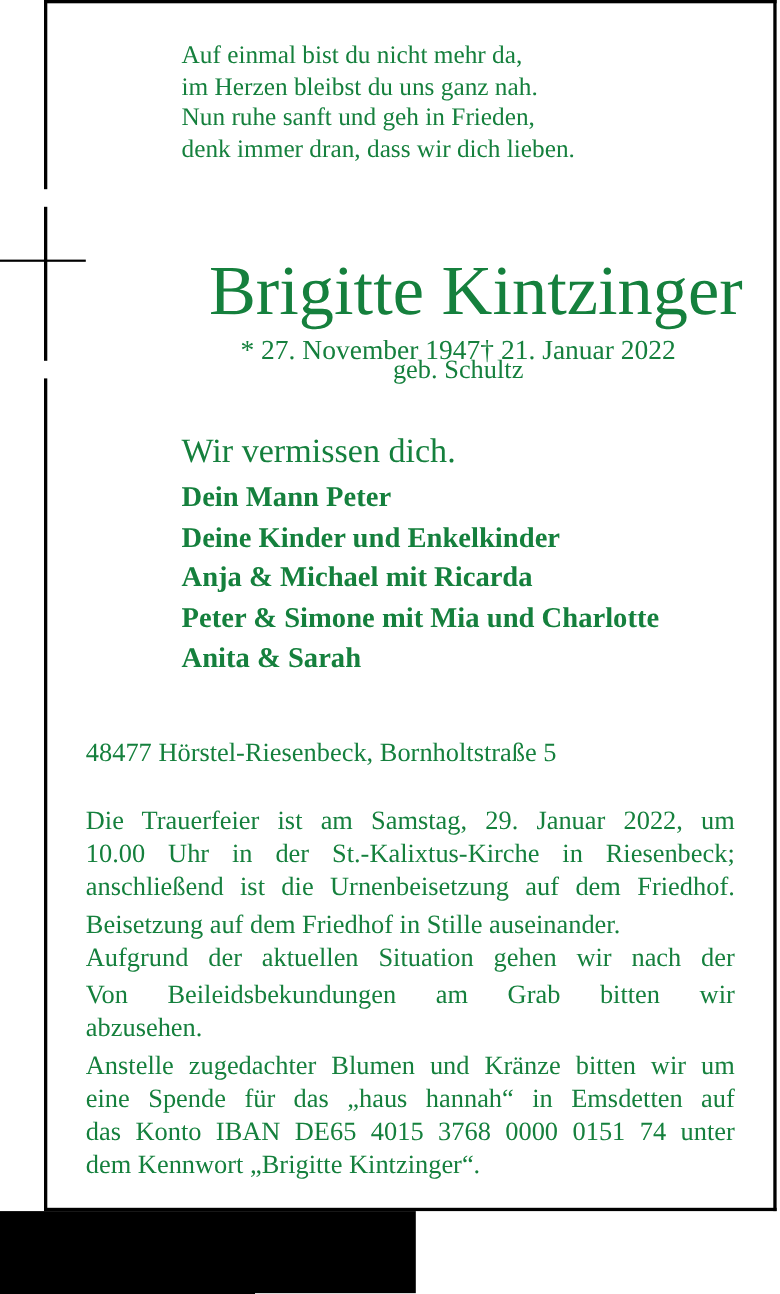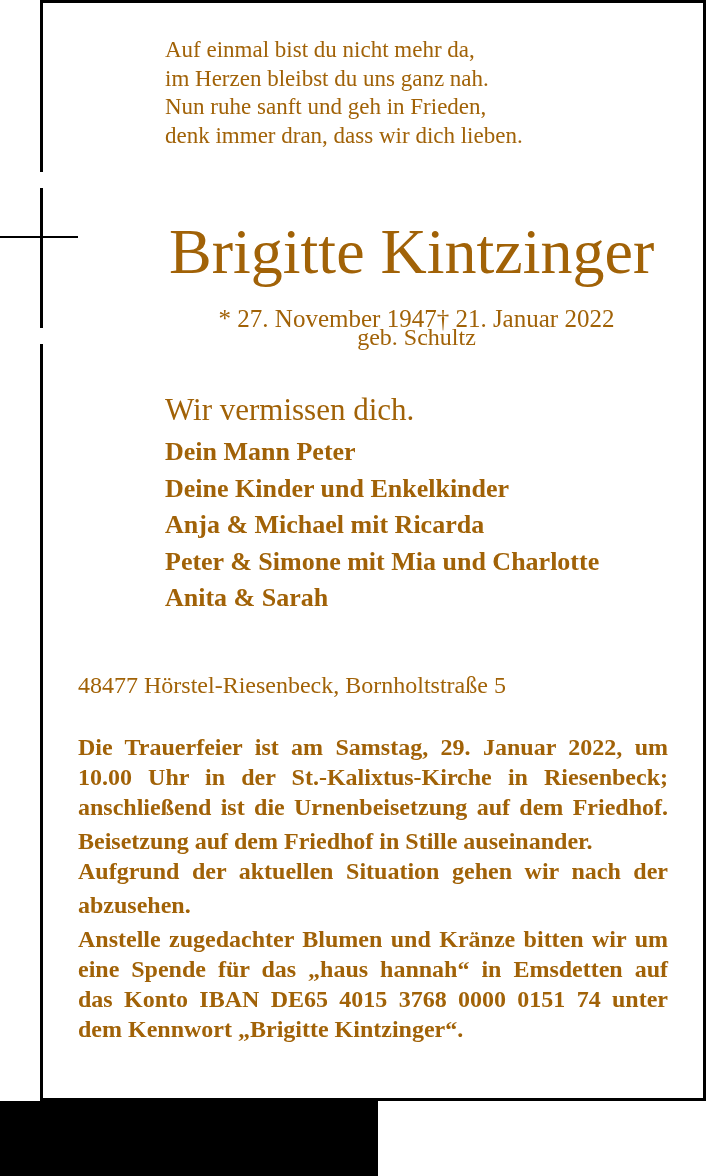--- a/index.html
+++ b/index.html
@@ -7,21 +7,21 @@
     padding: 0;
     background: #ffffff;
   }
   .stage {
     position: relative;
     width: 709px;
     height: 1176px;
     background: #ffffff;
     overflow: hidden;
     font-family: "Liberation Serif", "DejaVu Serif", serif;
-    color: #a16207;
+    color: #15803d;
   }
   
   .box {
     position: absolute;
     left: 40px;
     top: 0;
     width: 666px;
     height: 1101px;
     box-sizing: border-box;
     border-top: 3px solid #000;
@@ -52,25 +52,25 @@
     width: 503px;
     font-size: 23px;
     line-height: 28.5px;
     white-space: nowrap;
   }
   .name {
     position: absolute;
     left: 165px;
     top: 216px;
     width: 503px;
-    margin: 4px;
+    margin: 16px;
     font-size: 64px;
     font-weight: normal;
     line-height: 1;
-    text-align: left;
+    text-align: center;
     white-space: nowrap;
   }
   .maiden {
     position: absolute;
     left: 165px;
     top: 278px;
     width: 503px;
     font-size: 24px;
     line-height: 24px;
     text-align: center;
@@ -114,21 +114,21 @@
   }
   .paras {
     position: absolute;
     left: 78px;
     top: 732px;
     width: 590px;
     font-size: 24px;
     line-height: 30px;
   }
   .para { margin: 0 0 4px 0; }
-  .ln { text-align: left; font-weight: bold; }
+  .ln { text-align: left; }
   .ln.j {
     text-align: justify;
     text-align-last: justify;
   }
   .redact {
     position: absolute;
     left: 0;
     top: 1101px;
     width: 378px;
     height: 75px;
@@ -178,20 +178,21 @@
     <div class="para">
       <div class="ln j">Die Trauerfeier ist am Samstag, 29. Januar 2022, um</div>
       <div class="ln j">10.00 Uhr in der St.-Kalixtus-Kirche in Riesenbeck;</div>
       <div class="ln j">anschließend ist die Urnenbeisetzung auf dem Friedhof.</div>
     </div>
     <div class="para">
       <div class="ln">Beisetzung auf dem Friedhof in Stille auseinander.</div>
       <div class="ln j">Aufgrund der aktuellen Situation gehen wir nach der</div>
     </div>
     <div class="para">
+      <div class="ln j">Von Beileidsbekundungen am Grab bitten wir</div>
       <div class="ln">abzusehen.</div>
     </div>
     <div class="para">
       <div class="ln j">Anstelle zugedachter Blumen und Kränze bitten wir um</div>
       <div class="ln j">eine Spende für das „haus hannah“ in Emsdetten auf</div>
       <div class="ln j">das Konto IBAN DE65 4015 3768 0000 0151 74 unter</div>
       <div class="ln">dem Kennwort „Brigitte Kintzinger“.</div>
     </div>
   </div>
 

